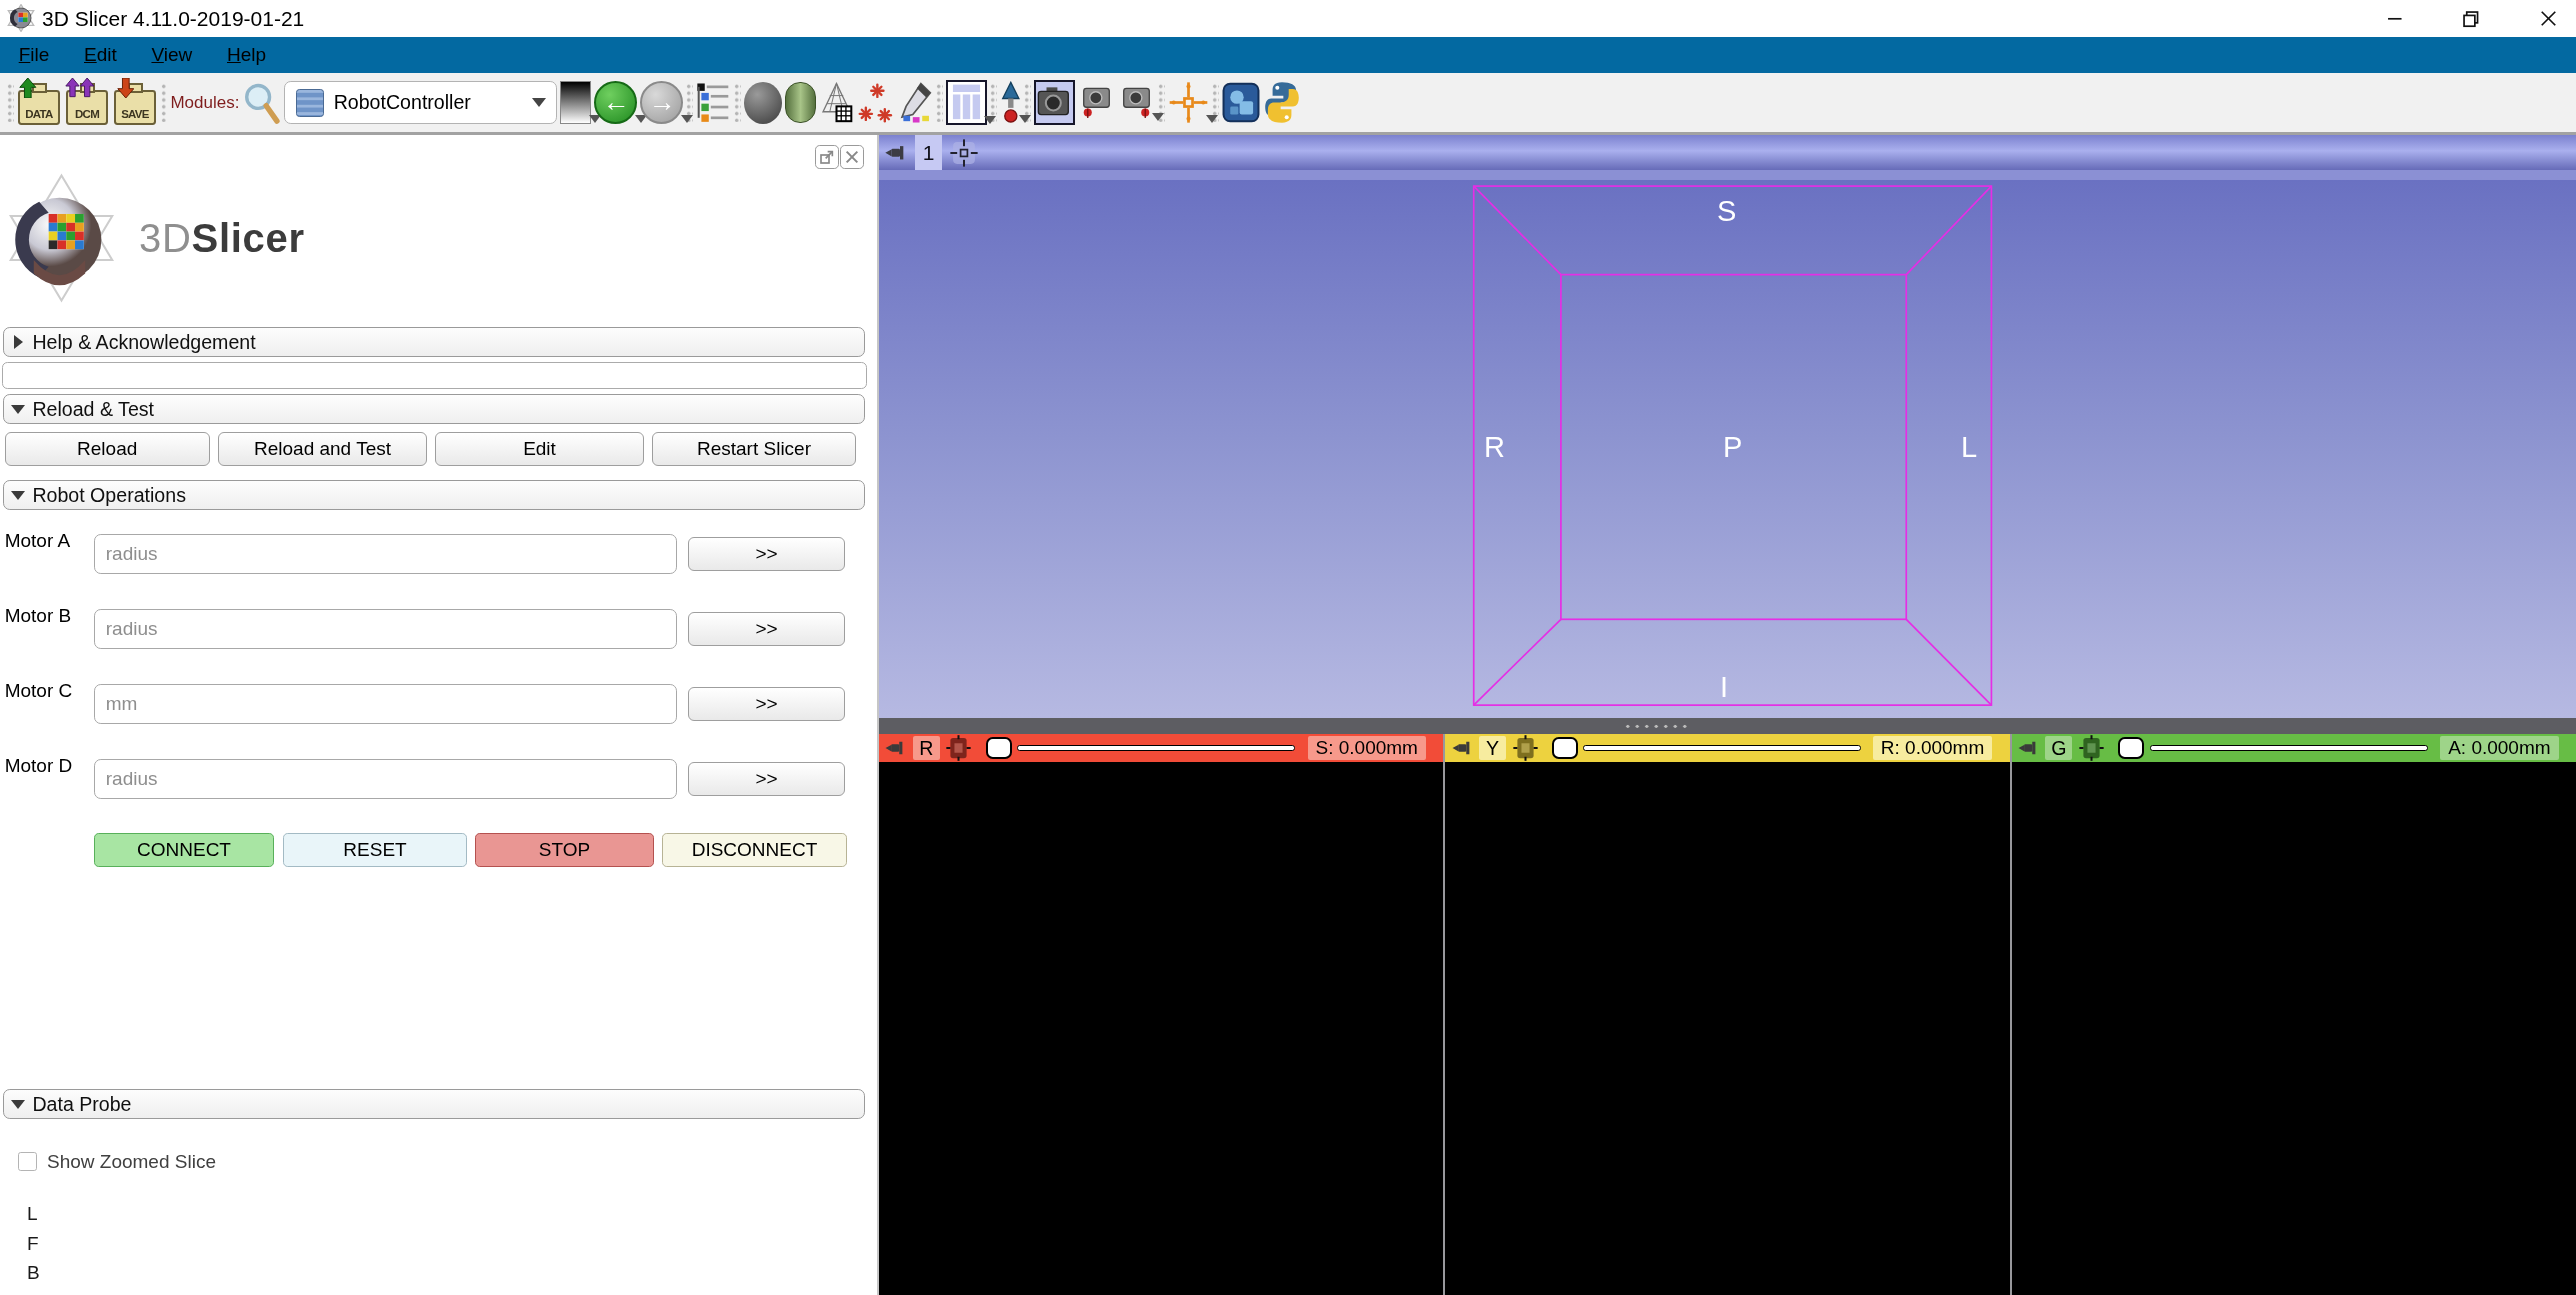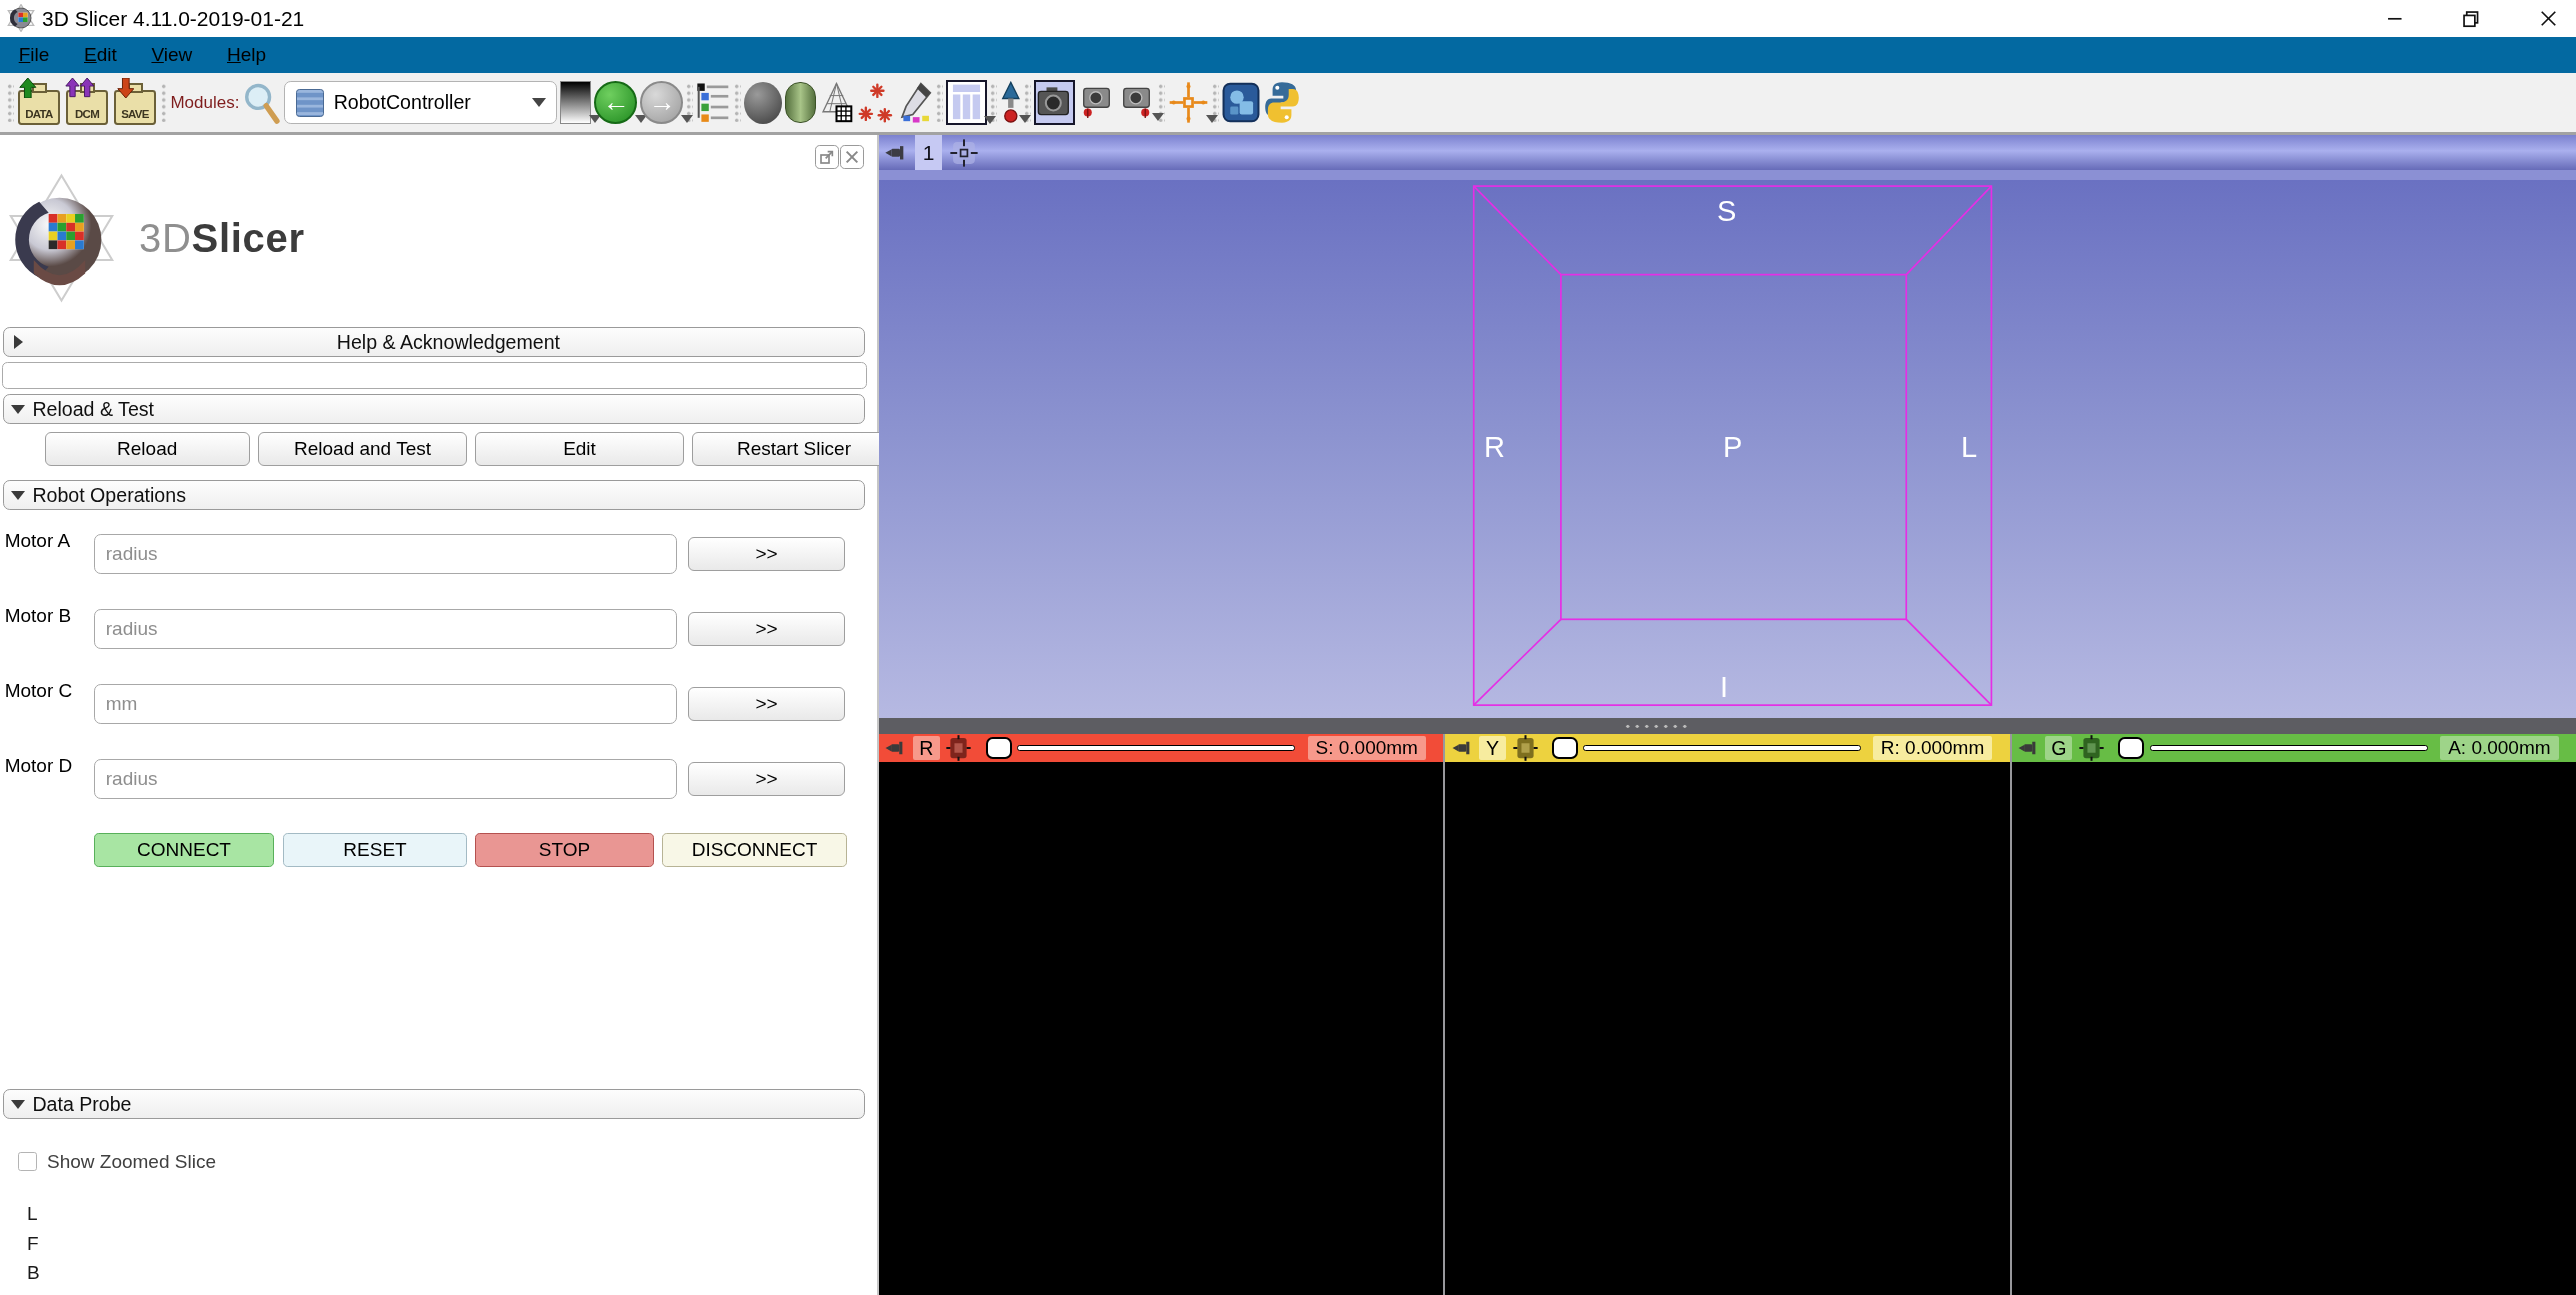--- a/index.html
+++ b/index.html
@@ -51,27 +51,27 @@
   #undock-btn { left:815px; } #closepanel-btn { left:840px; }
   #logo { position:absolute; left:4px; top:37px; width:115px; height:132px; }
   #logo-text { position:absolute; left:139px; top:81px; font-size:40px; letter-spacing:0.7px; }
   #logo-text .lt1 { color:#8f8f8f; } #logo-text .lt2 { color:#3c3c3c; font-weight:bold; }
 
   .sec-header { position:absolute; left:3.4px; width:862px; height:30px; border:1.4px solid #9a9a9a; border-radius:6.8px;
     background:linear-gradient(#fdfdfd, #efefef); display:flex; align-items:center; padding-left:28px;
     font-size:19.6px; color:#101010; }
   .tri-right { position:absolute; left:9.5px; width:0; height:0; border-top:7.4px solid transparent; border-bottom:7.4px solid transparent; border-left:9.5px solid #3a3a3a; }
   .tri-down { position:absolute; left:6.8px; width:0; height:0; border-left:7.4px solid transparent; border-right:7.4px solid transparent; border-top:9.5px solid #3a3a3a; }
-  #help-header { top:192px;justify-content:center; }
+  #help-header { top:192px; }
   #help-empty { position:absolute; left:2px; top:227px; width:865px; height:27px; border:1.4px solid #ababab; border-radius:5.4px; background:#fff; }
   #reload-header { top:259px; }
   .panel-btn { position:absolute; height:34px; border:1.4px solid #9e9e9e; border-radius:6px;
     background:linear-gradient(#ffffff, #e9e9e9); font-size:19px; color:#000;
     display:flex; align-items:center; justify-content:center; font-family:"Liberation Sans", sans-serif; }
-  #reload-row .panel-btn { top:297px;margin-left:40px; }
+  #reload-row .panel-btn { top:297px; }
   #robot-header { top:345px; }
   .motor-label { position:absolute; left:4.7px; font-size:19px; color:#000; }
   .motor-input { position:absolute; left:94px; width:583px; height:40px; border:1.4px solid #a8a8a8; border-radius:6.8px;
     font-size:19px; color:#333; padding-left:10.8px; outline:none; font-family:"Liberation Sans", sans-serif; }
   .motor-input::placeholder { color:#8e8e8e; }
   .send-btn { position:absolute; left:688px; width:157px; height:34px; }
   .action-btn { position:absolute; top:698px; height:34px; border-radius:4.7px; border:1.4px solid; font-size:19px; color:#000;
     display:flex; align-items:center; justify-content:center; }
   #dataprobe-header { top:954px; }
   #zoom-check { position:absolute; left:18px; top:1017px; width:19px; height:19px; background:#fff; border:1.4px solid #b4b4b4; border-radius:2.7px; }

